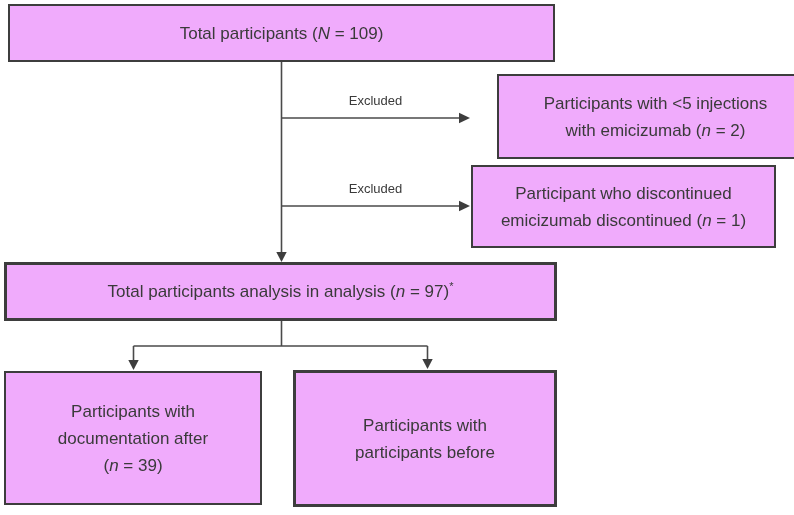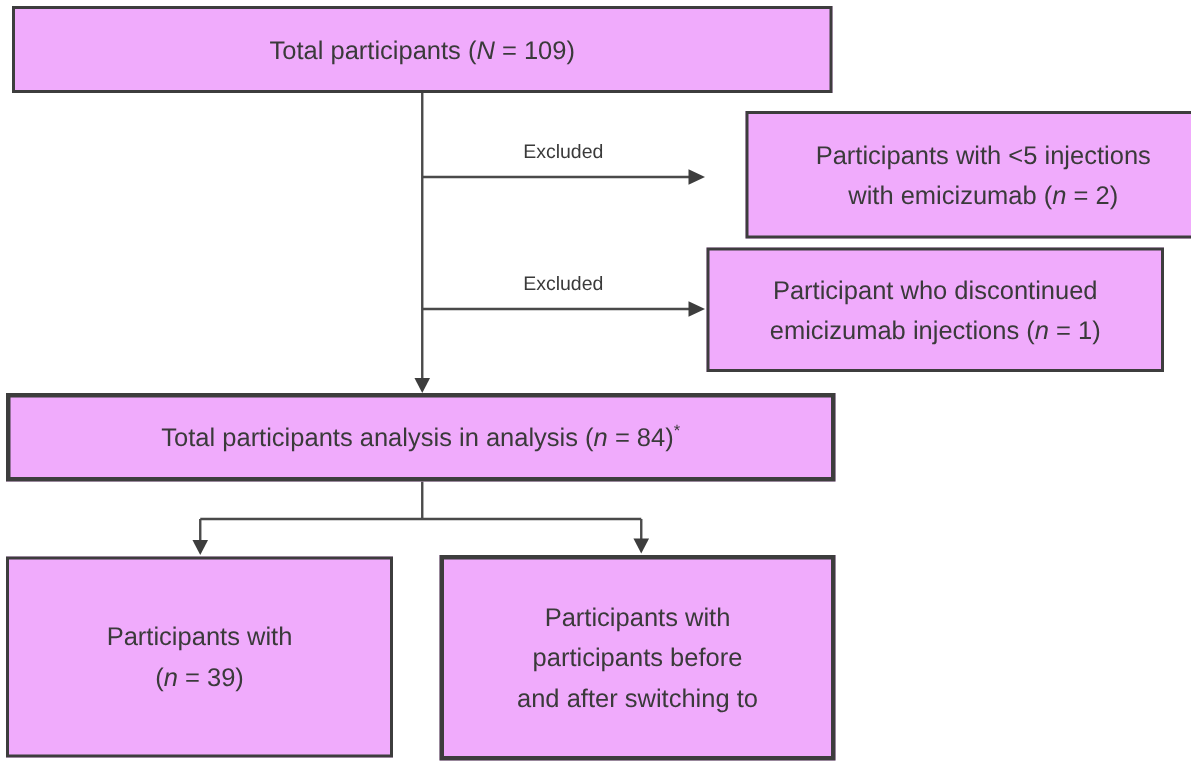--- a/index.html
+++ b/index.html
@@ -91,31 +91,31 @@
 
   <div class="box" style="left:497px; top:74px; width:317px; height:85px;">
     <div class="line"><span>Participants with &lt;5 injections</span></div>
     <div class="line"><span>with emicizumab (</span><span class="it">n</span><span> = 2)</span></div>
   </div>
 
   <div class="excl-label" style="left:281px; top:175px; width:189px;">Excluded</div>
 
   <div class="box" style="left:471px; top:165px; width:305px; height:83px;">
     <div class="line"><span>Participant who discontinued</span></div>
-    <div class="line"><span>emicizumab injections (</span><span class="it">n</span><span> = 1)</span></div>
+    <div class="line"><span>emicizumab discontinued (</span><span class="it">n</span><span> = 1)</span></div>
   </div>
 
   <div class="box thick" style="left:4px; top:262px; width:553px; height:59px;">
-    <div class="line"><span>Total participants analysis in analysis (</span><span class="it">n</span><span> = 84)</span><sup class="sup">*</sup></div>
+    <div class="line"><span>Total participants analysis in analysis (</span><span class="it">n</span><span> = 97)</span><sup class="sup">*</sup></div>
   </div>
 
   <div class="box" style="left:4px; top:371px; width:258px; height:134px;">
     <div class="line"><span>Participants with</span></div>
+    <div class="line"><span>documentation after</span></div>
     <div class="line"><span>(</span><span class="it">n</span><span> = 39)</span></div>
   </div>
 
   <div class="box thick" style="left:293px; top:370px; width:264px; height:137px;">
     <div class="line"><span>Participants with</span></div>
     <div class="line"><span>participants before</span></div>
-    <div class="line"><span>and after switching to</span></div>
   </div>
 
 </div>
 
 </body></html>

